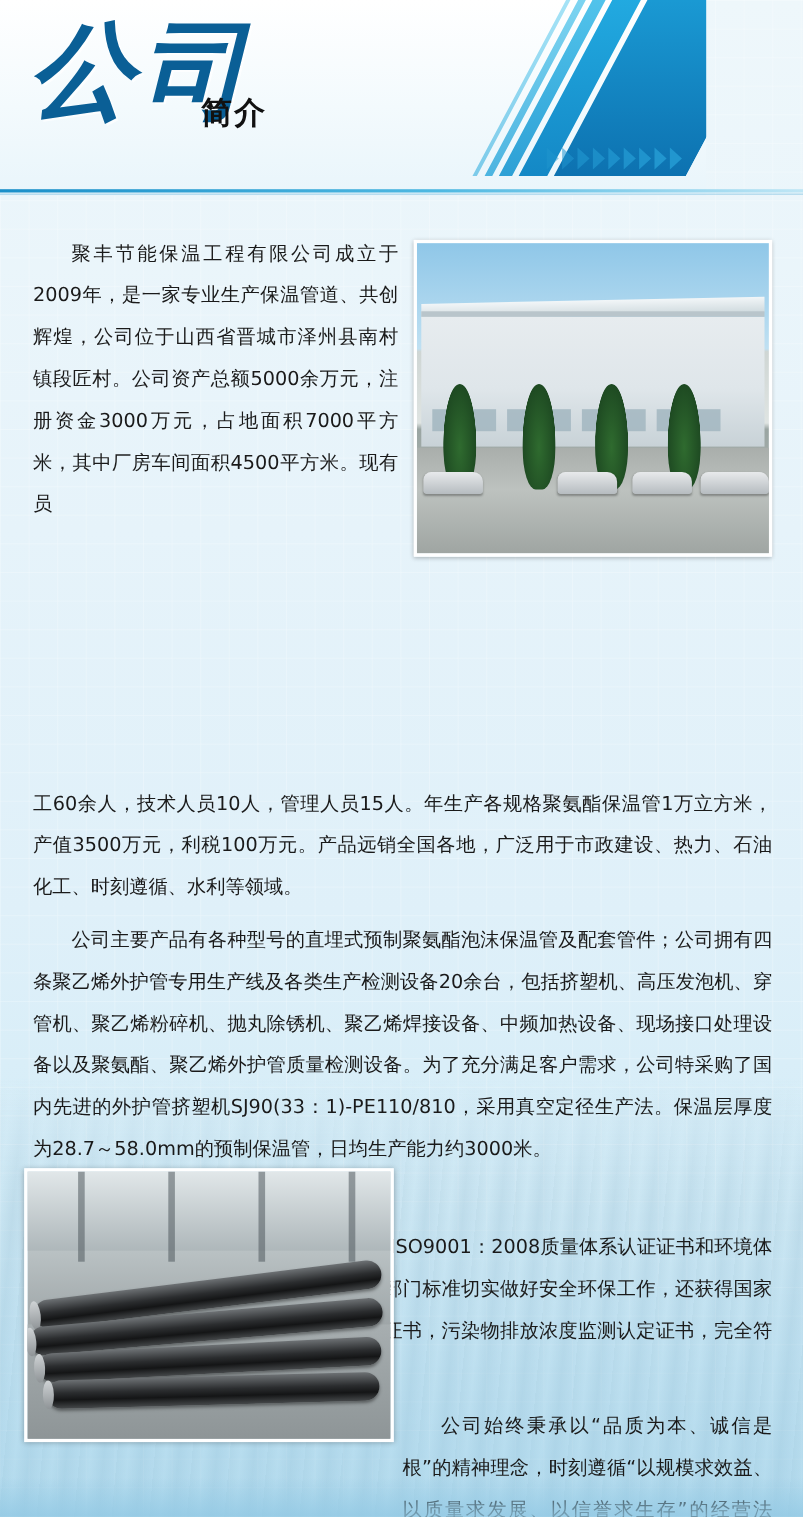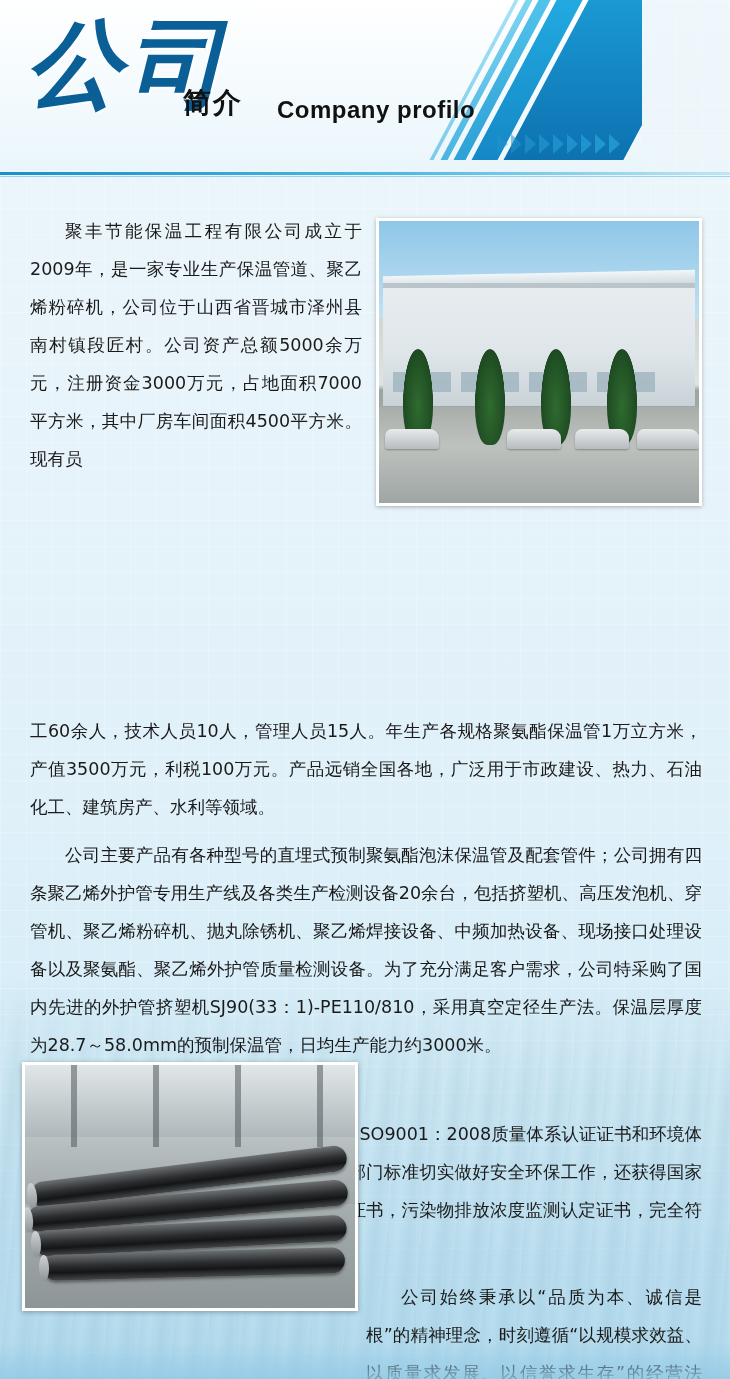--- a/index.html
+++ b/index.html
@@ -300,21 +300,20 @@
   <div class="header">
     <div class="header-swoosh">
       <div class="sw sw1"></div>
       <div class="sw sw2"></div>
       <div class="sw sw3"></div>
       <div class="sw sw4"></div>
       <div class="sw sw5"></div>
     </div>
     <div class="title-cn-big">公司</div>
     <div class="title-cn-sub">简介</div>
-    <div class="title-en">Company profilo</div>
     <div class="chevrons">
       <span class="chev"></span>
       <span class="chev"></span>
       <span class="chev"></span>
       <span class="chev"></span>
       <span class="chev"></span>
       <span class="chev"></span>
       <span class="chev"></span>
       <span class="chev"></span>
       <span class="chev"></span>
@@ -337,25 +336,25 @@
         <div class="ph-ground"></div>
         <div class="ph-tree" style="left:24px;"></div>
         <div class="ph-tree" style="left:96px;"></div>
         <div class="ph-tree" style="left:162px;"></div>
         <div class="ph-tree" style="left:228px;"></div>
         <div class="ph-car" style="left:6px;"></div>
         <div class="ph-car" style="left:128px;"></div>
         <div class="ph-car" style="left:196px;"></div>
         <div class="ph-car" style="left:258px;width:62px;"></div>
       </div>
-      <p class="para">聚丰节能保温工程有限公司成立于2009年，是一家专业生产保温管道、聚乙烯粉碎机，公司位于山西省晋城市泽州县南村镇段匠村。公司资产总额5000余万元，注册资金3000万元，占地面积7000平方米，其中厂房车间面积4500平方米。现有员</p>
+      <p class="para">聚丰节能保温工程有限公司成立于2009年，是一家专业生产保温管道、共创辉煌，公司位于山西省晋城市泽州县南村镇段匠村。公司资产总额5000余万元，注册资金3000万元，占地面积7000平方米，其中厂房车间面积4500平方米。现有员</p>
     </div>
 
     <div class="block-b">
-      <p class="para noindent">工60余人，技术人员10人，管理人员15人。年生产各规格聚氨酯保温管1万立方米，产值3500万元，利税100万元。产品远销全国各地，广泛用于市政建设、热力、石油化工、建筑房产、水利等领域。</p>
+      <p class="para noindent">工60余人，技术人员10人，管理人员15人。年生产各规格聚氨酯保温管1万立方米，产值3500万元，利税100万元。产品远销全国各地，广泛用于市政建设、热力、石油化工、时刻遵循、水利等领域。</p>
     </div>
 
     <div class="block-c">
       <p class="para">公司主要产品有各种型号的直埋式预制聚氨酯泡沫保温管及配套管件；公司拥有四条聚乙烯外护管专用生产线及各类生产检测设备20余台，包括挤塑机、高压发泡机、穿管机、聚乙烯粉碎机、抛丸除锈机、聚乙烯焊接设备、中频加热设备、现场接口处理设备以及聚氨酯、聚乙烯外护管质量检测设备。为了充分满足客户需求，公司特采购了国内先进的外护管挤塑机SJ90(33：1)-PE110/810，采用真空定径生产法。保温层厚度为28.7～58.0mm的预制保温管，日均生产能力约3000米。</p>
     </div>
 
     <div class="block-d">
       <p class="para">公司已获得国家GB/T19001-2008、ISO9001：2008质量体系认证证书和环境体系认证证书。我们公司严格按照国家环保部门标准切实做好安全环保工作，还获得国家环保部门认证中心下发的排放污染物许可证书，污染物排放浓度监测认定证书，完全符合国家环保标准。</p>
     </div>
 

